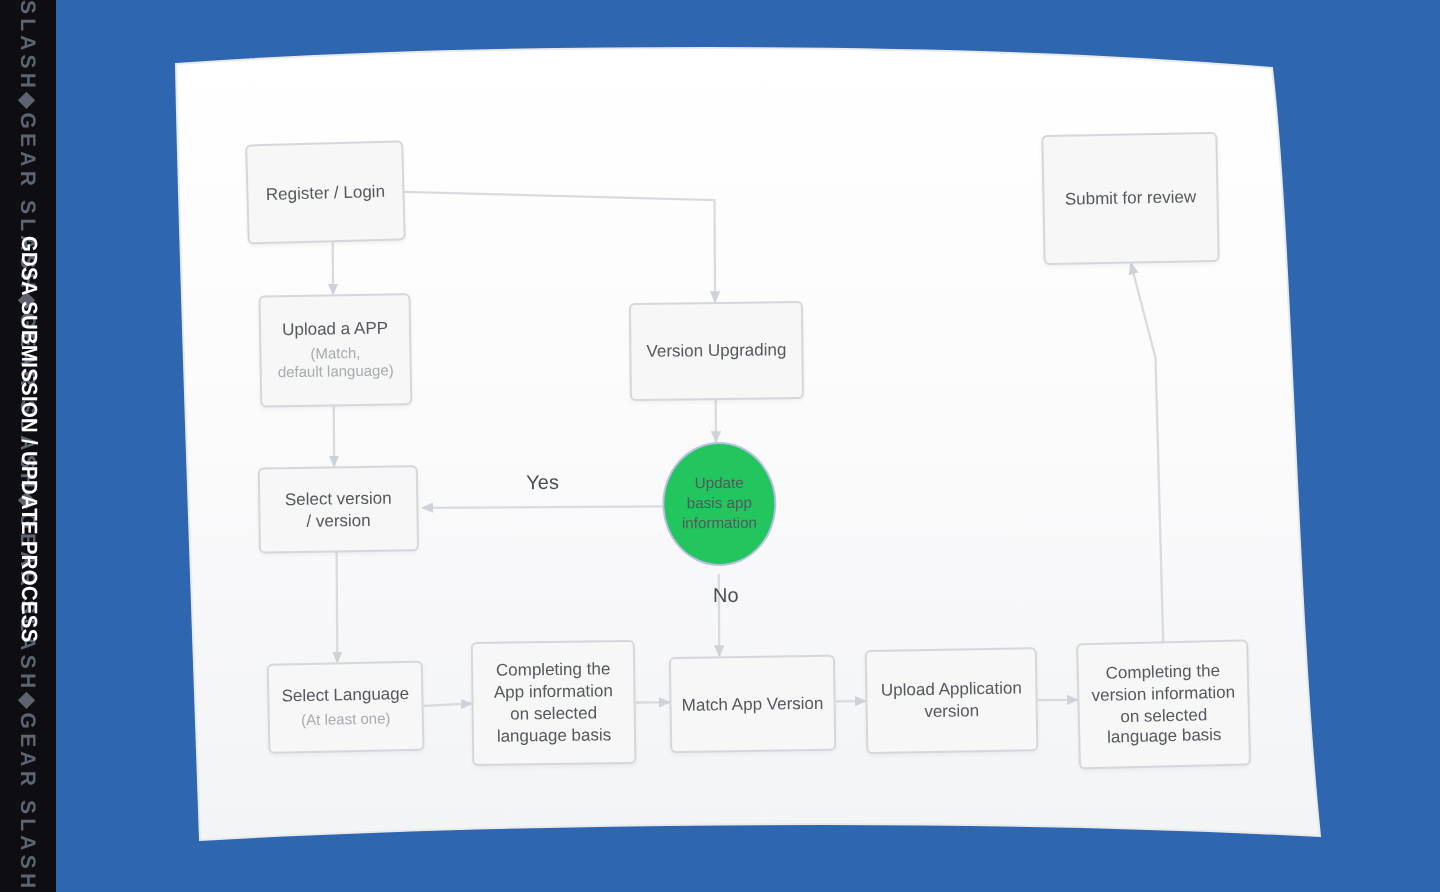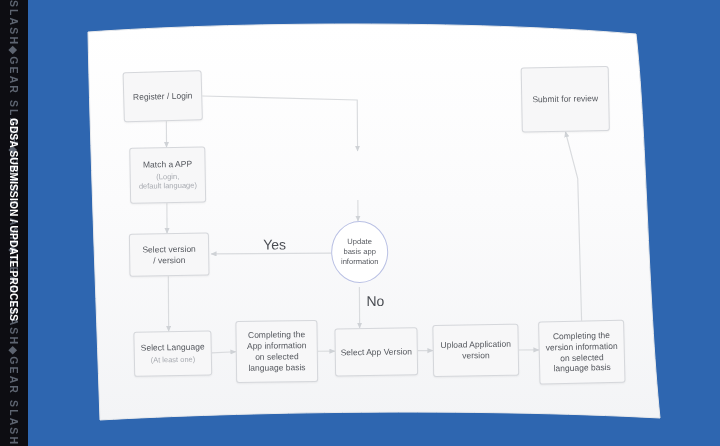--- a/index.html
+++ b/index.html
@@ -25,24 +25,24 @@
   
   #diagram{position:absolute;left:0;top:0;width:720px;height:446px;z-index:20;
            transform:rotate(-.35deg);}
   .node{position:absolute;background:#f7f7f8;border:1px solid #d5d7db;
         border-radius:3px;box-sizing:border-box;
         display:flex;flex-direction:column;align-items:center;justify-content:center;
         text-align:center;color:#55585e;font-size:8.5px;line-height:1.28;
         box-shadow:0 1px 2px rgba(0,0,0,.05);padding:3px 4px;}
   .node .sub{color:#a8abb1;font-size:7.5px;margin-top:2px;line-height:1.25;}
   .node .ttl{display:block;}
-  .ellipse{position:absolute;background:#ffffff;border:1px solid #b9c0e4;border-radius:50%;
+  .ellipse{position:absolute;background:#22c55e;border:1px solid #b9c0e4;border-radius:50%;
         display:flex;align-items:center;justify-content:center;text-align:center;
         color:#55585e;font-size:7.6px;line-height:1.32;box-sizing:border-box;padding:4px;}
-  .edgelbl{position:absolute;color:#4a4d53;font-size:14px;}
+  .edgelbl{position:absolute;color:#4a4d53;font-size:10px;}
 </style>
 </head>
 <body>
 
 <div id="stage">
 
   <div id="sheet">
     <svg id="sheetSvg" width="720" height="446" viewBox="0 0 720 446" aria-hidden="true">
       <defs>
         <linearGradient id="shg" x1="0" y1="0" x2="0" y2="1">
@@ -90,57 +90,60 @@
 
         <path d="M581,322 L578,180 L566,133"></path>
       </g>
     </svg>
 
     <div class="node" style="left:124px;top:70px;width:79px;height:50px;transform:rotate(-1.2deg);">
       <span class="ttl">Register / Login</span>
     </div>
 
     <div class="node" style="left:130px;top:146px;width:76px;height:56px;transform:rotate(-.6deg);">
-      <span class="ttl">Match a APP</span>
-      <span class="sub">(Login,</span>
+      <span class="ttl">Upload a APP</span>
+      <span class="sub">(Match,</span>
       <span class="sub" style="margin-top:0">default language)</span>
     </div>
 
+    <div class="node" style="left:315px;top:151px;width:87px;height:49px;transform:rotate(-.3deg);">
+      <span class="ttl">Version Upgrading</span>
+    </div>
 
     <div class="ellipse" style="left:331px;top:221px;width:57px;height:62px;">
       <div>
         <div>Update</div>
         <div>basis app</div>
         <div>information</div>
       </div>
     </div>
 
     <div class="node" style="left:129px;top:232px;width:80px;height:43px;transform:rotate(-.5deg);">
       <span>Select version</span>
       <span>/ version</span>
     </div>
 
     <div class="edgelbl" style="left:263px;top:236px;">Yes</div>
 
-    <div class="edgelbl" style="left:366px;top:293px;">No</div>
+    <div class="edgelbl" style="left:356px;top:293px;">No</div>
 
     <div class="node" style="left:133px;top:330px;width:78px;height:45px;transform:rotate(-.8deg);">
       <span class="ttl">Select Language</span>
       <span class="sub">(At least one)</span>
     </div>
 
     <div class="node" style="left:235px;top:320px;width:82px;height:62px;transform:rotate(-.4deg);">
       <span>Completing the</span>
       <span>App information</span>
       <span>on selected</span>
       <span>language basis</span>
     </div>
 
     <div class="node" style="left:334px;top:328px;width:83px;height:48px;transform:rotate(-.5deg);">
-      <span class="ttl">Select App Version</span>
+      <span class="ttl">Match App Version</span>
     </div>
 
     <div class="node" style="left:432px;top:325px;width:86px;height:52px;transform:rotate(-.6deg);">
       <span>Upload Application</span>
       <span>version</span>
     </div>
 
     <div class="node" style="left:538px;top:322px;width:86px;height:63px;transform:rotate(-1deg);">
       <span>Completing the</span>
       <span>version information</span>

